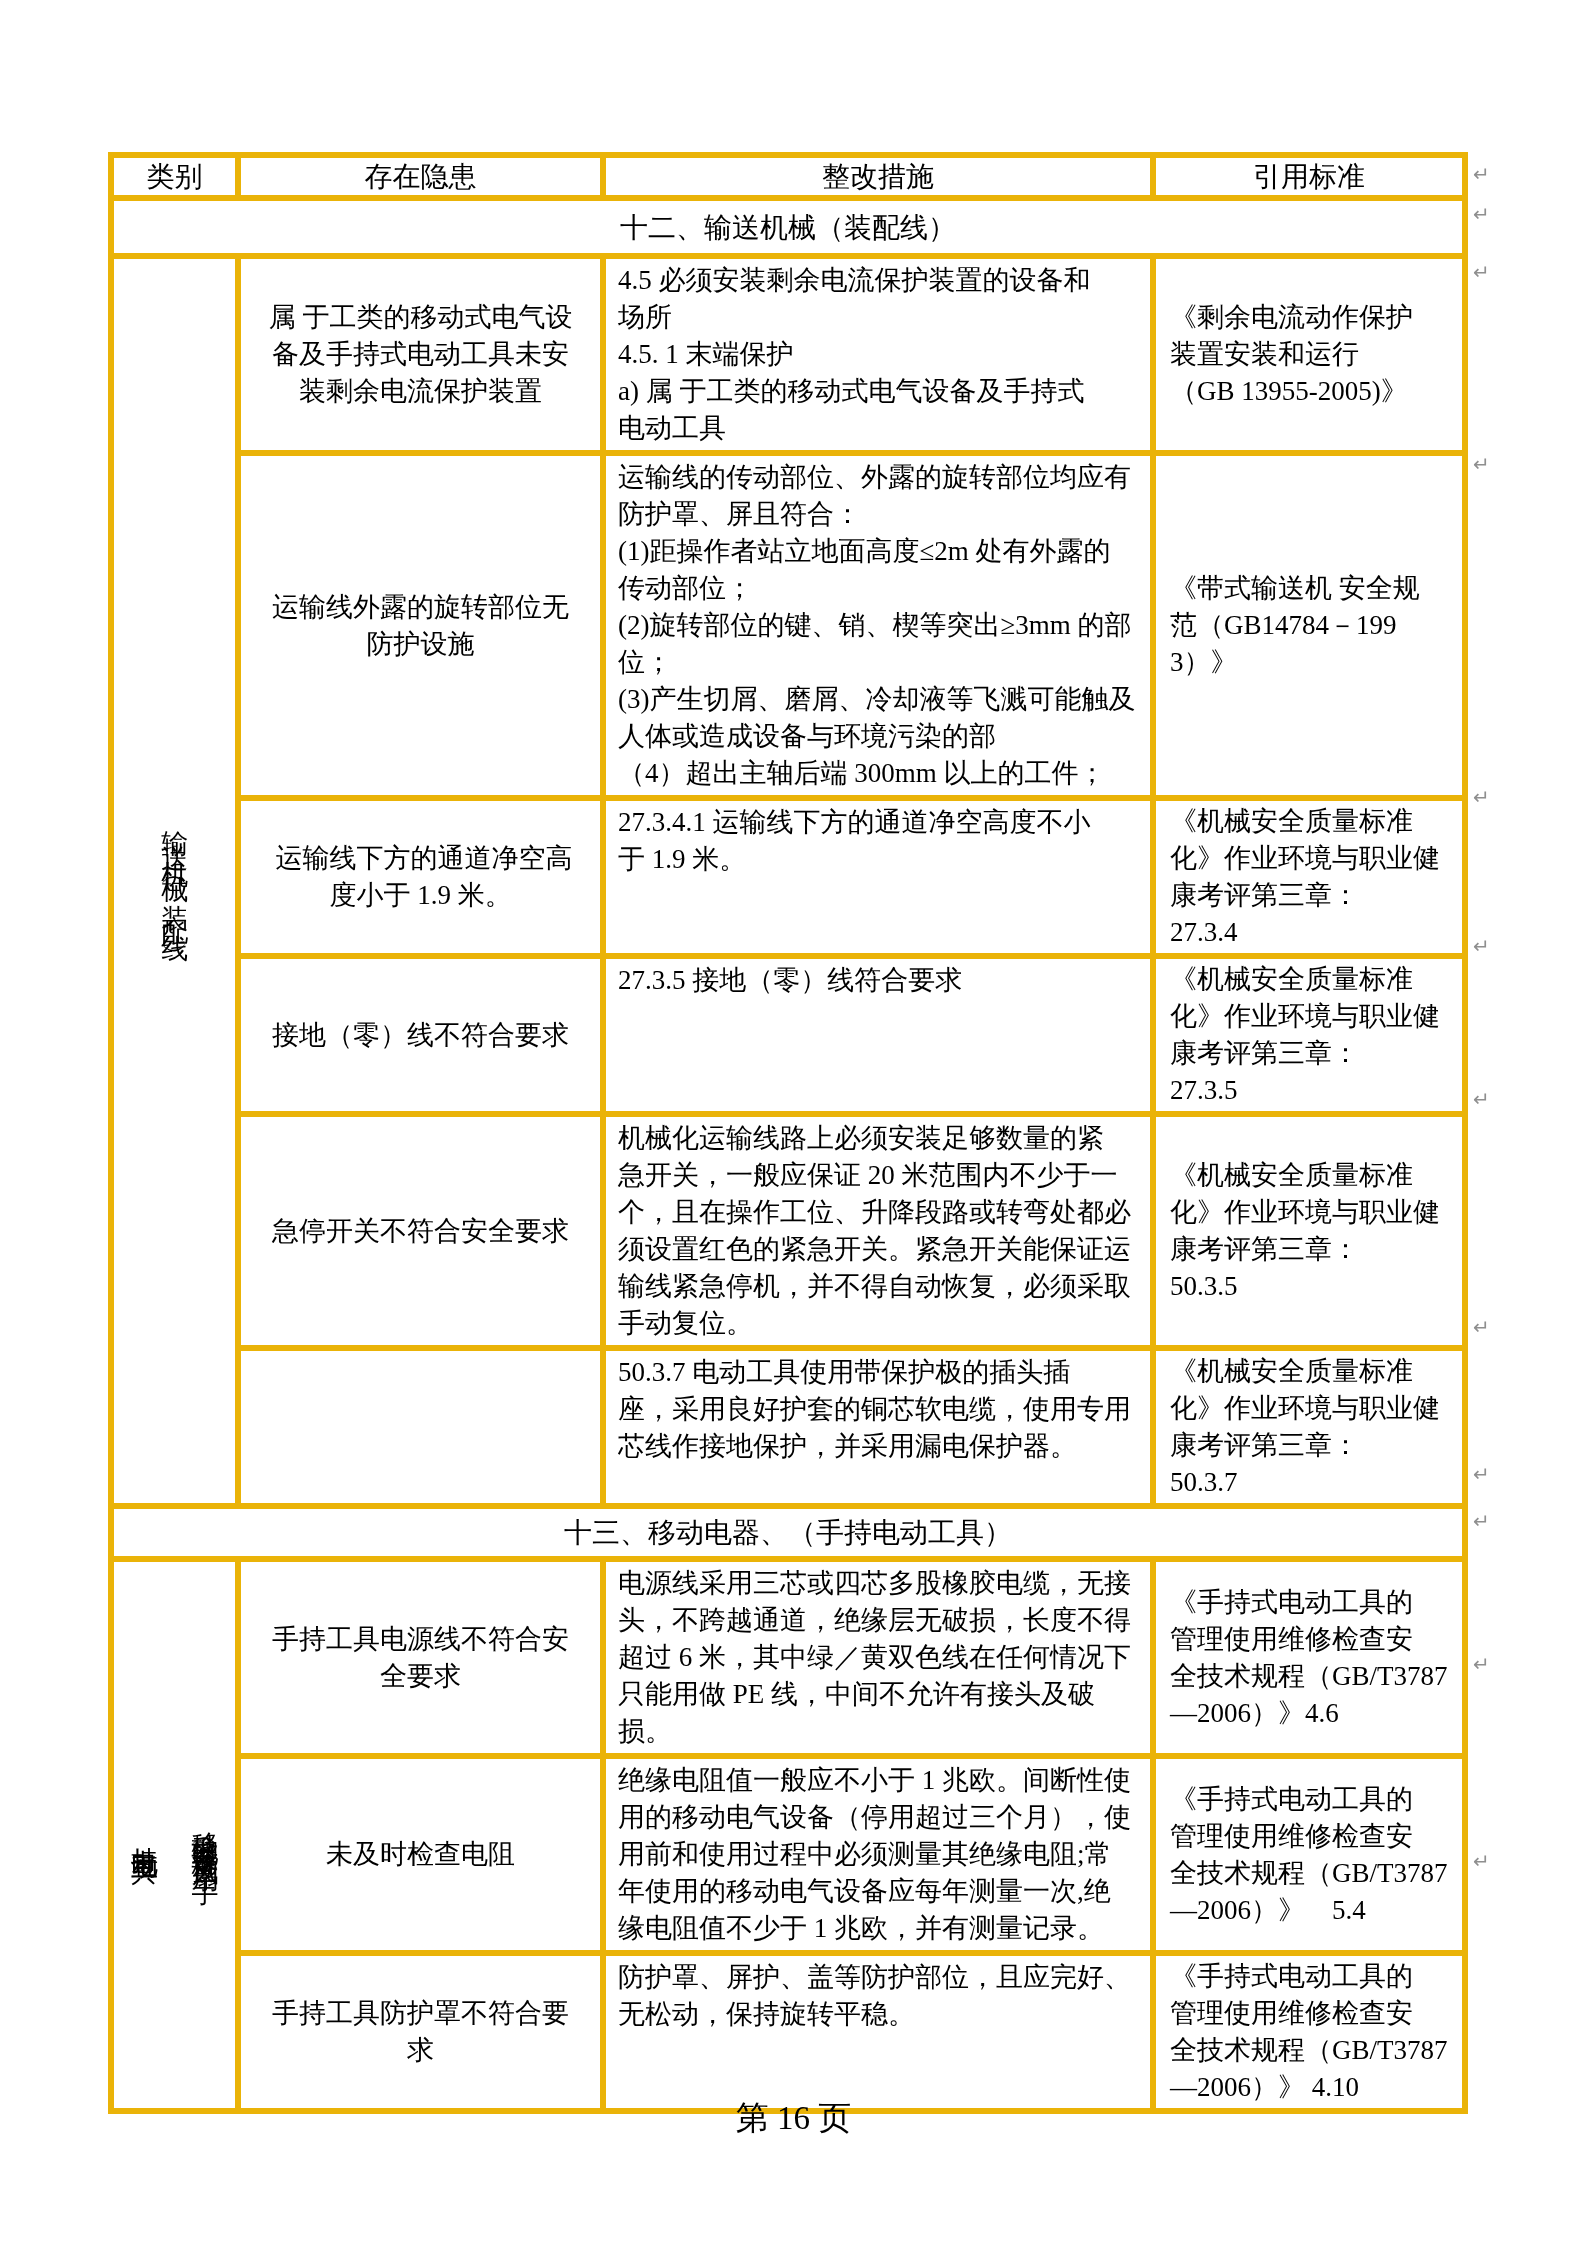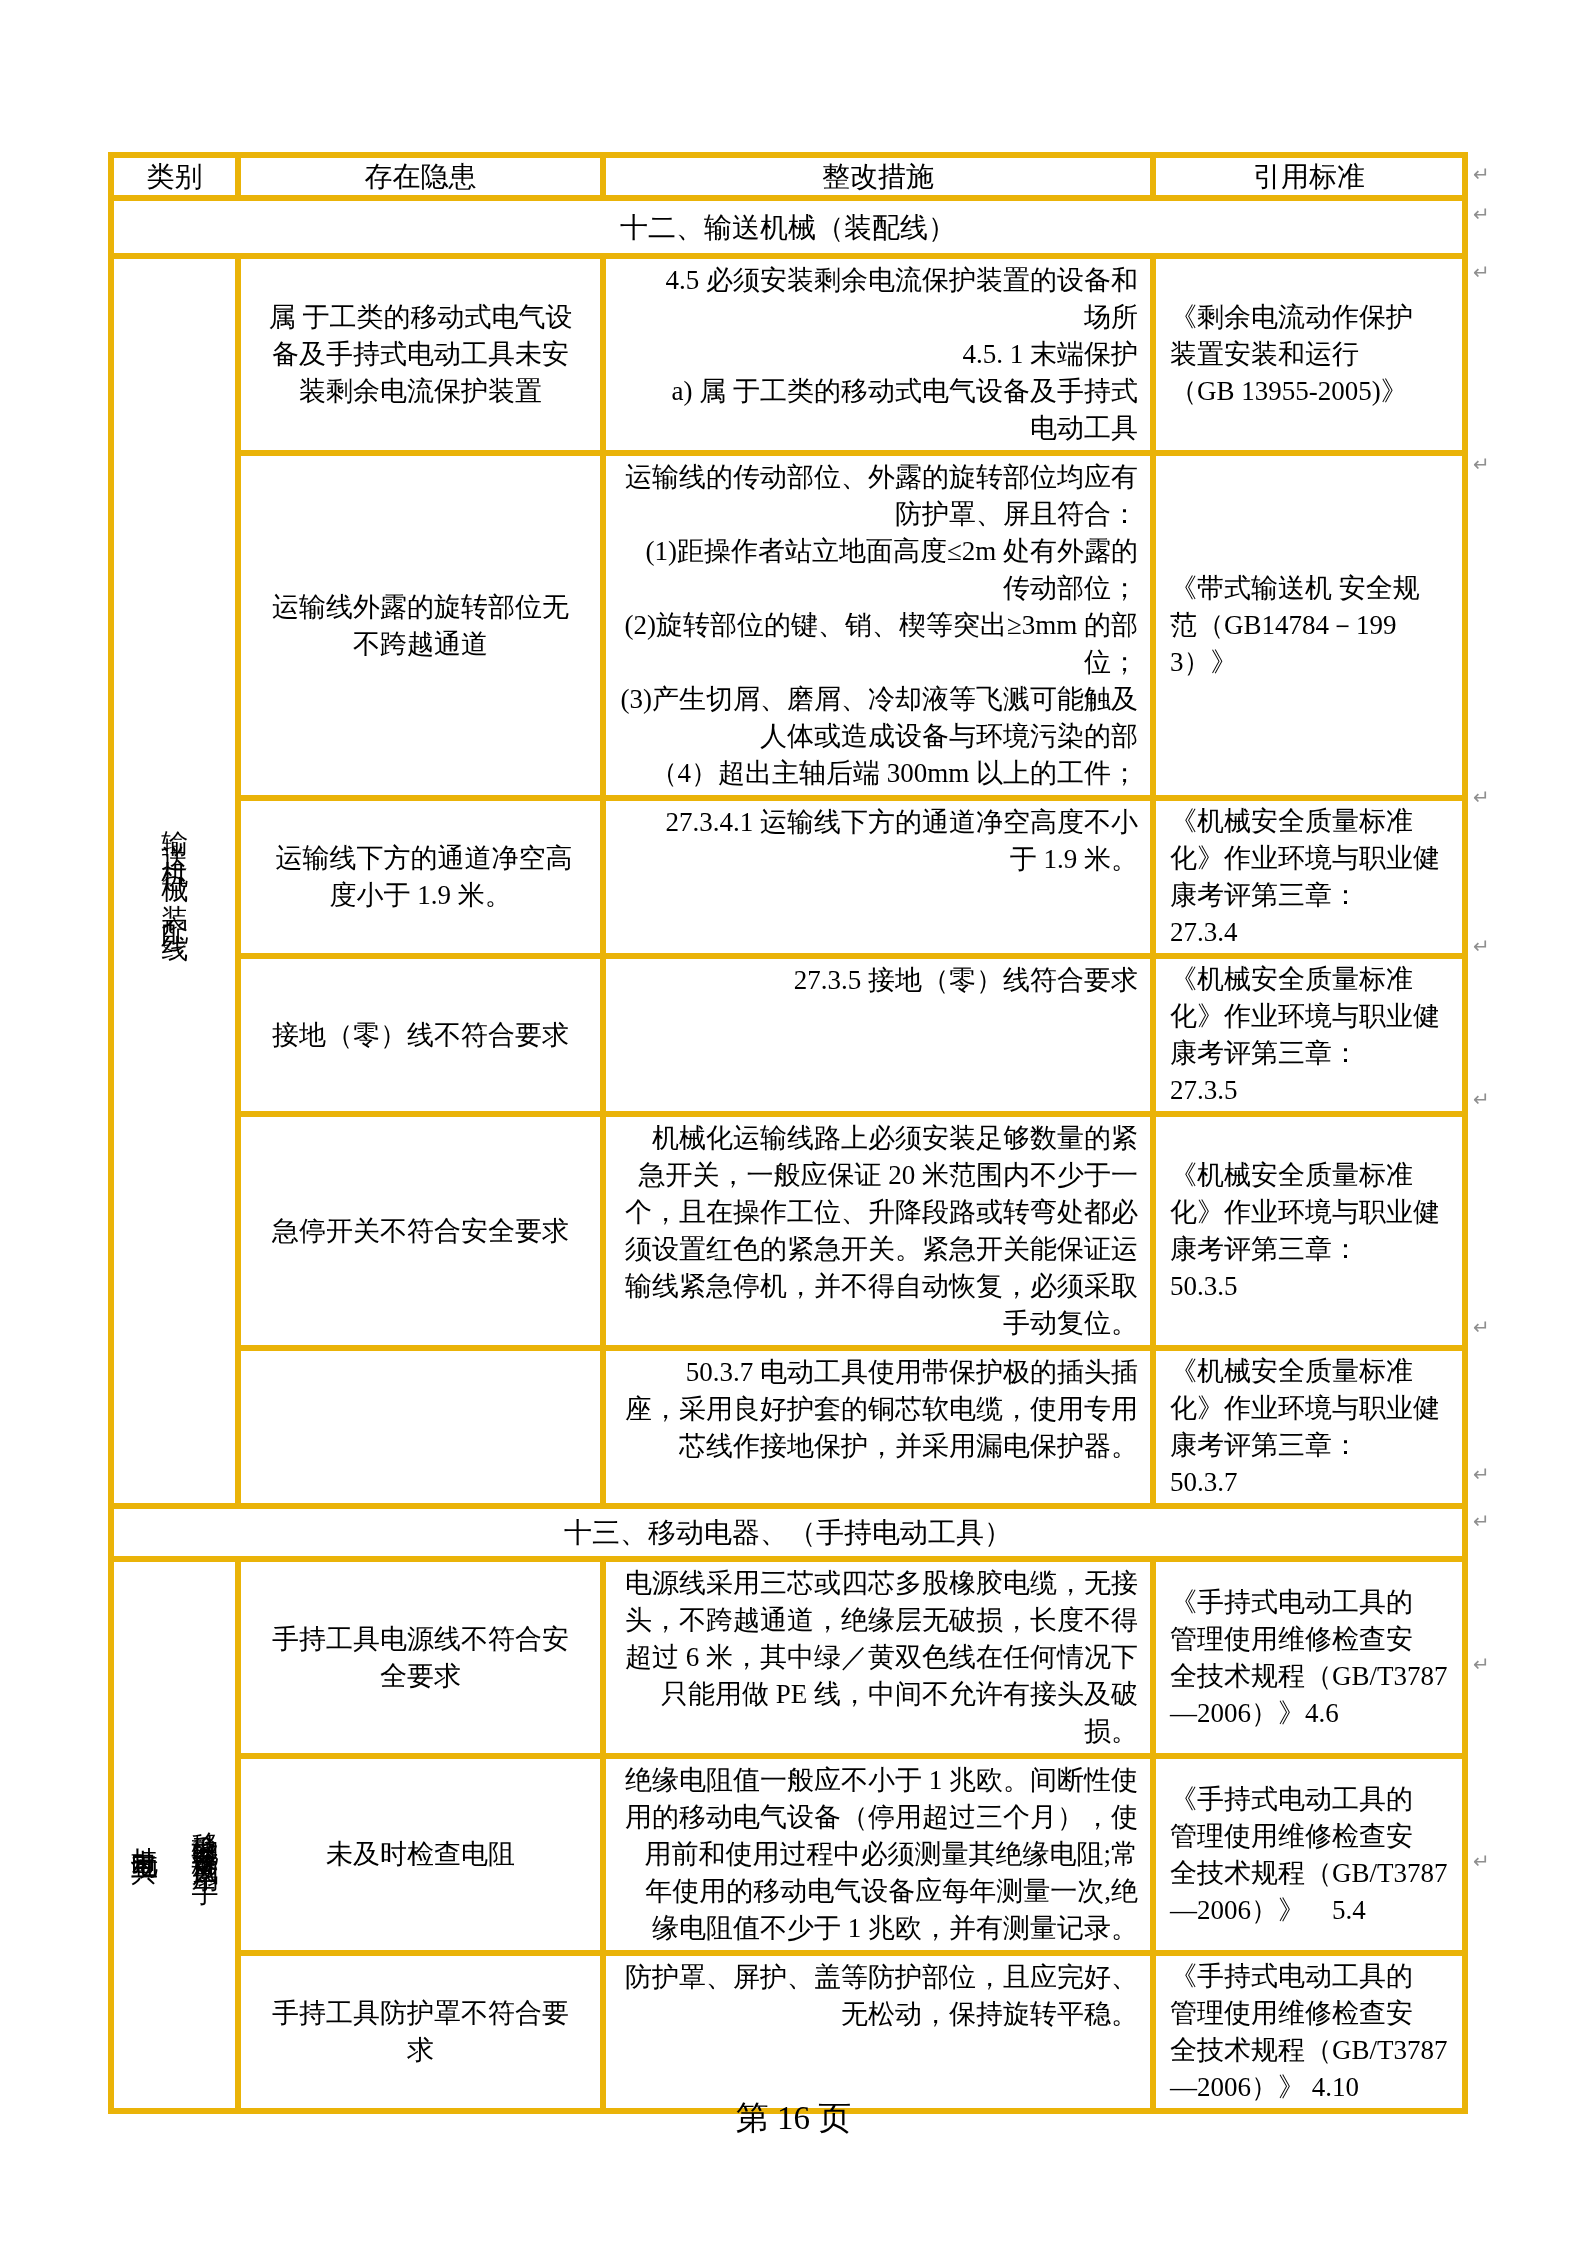--- a/index.html
+++ b/index.html
@@ -11,21 +11,21 @@
   .sheet{position:absolute;left:108px;top:152px;}
   table{border-collapse:collapse;table-layout:fixed;width:1354px;}
   td,th{
     border:6px solid #eab308;
     font-size:27px;line-height:37px;font-weight:normal;
     overflow:hidden;vertical-align:middle;
   }
   th{text-align:center;font-size:28px;padding:0;}
   td.section{text-align:center;font-size:28px;padding:0;}
   td.hazard{vertical-align:middle;text-align:center;padding:2px 12px;}
-  td.measure{vertical-align:top;text-align:right;padding:3px 12px;}
+  td.measure{vertical-align:top;text-align:left;padding:3px 12px;}
   td.ref{vertical-align:middle;text-align:left;padding:2px 10px 2px 14px;}
   td.cat{vertical-align:middle;text-align:center;padding:0;}
   .pre{white-space:pre-wrap;word-break:break-all;}
   .vtext{
     writing-mode:vertical-rl;display:inline-block;
     font-size:27px;letter-spacing:0.55em;line-height:1.2;
   }
   .vwrap{
     display:flex;flex-direction:row-reverse;justify-content:center;
     align-items:center;gap:28px;
@@ -75,21 +75,21 @@
 场所
 4.5. 1 末端保护
 a) 属 于工类的移动式电气设备及手持式
 电动工具</td>
       <td class="ref pre">《剩余电流动作保护
 装置安装和运行
 （GB 13955-2005)》</td>
     </tr>
     <tr style="height:333px;">
       <td class="hazard pre">运输线外露的旋转部位无
-不跨越通道</td>
+防护设施</td>
       <td class="measure pre">运输线的传动部位、外露的旋转部位均应有
 防护罩、屏且符合：
 (1)距操作者站立地面高度≤2m 处有外露的
 传动部位；
 (2)旋转部位的键、销、楔等突出≥3mm 的部
 位；
 (3)产生切屑、磨屑、冷却液等飞溅可能触及
 人体或造成设备与环境污染的部
 （4）超出主轴后端 300mm 以上的工件；</td>
       <td class="ref pre">《带式输送机 安全规

